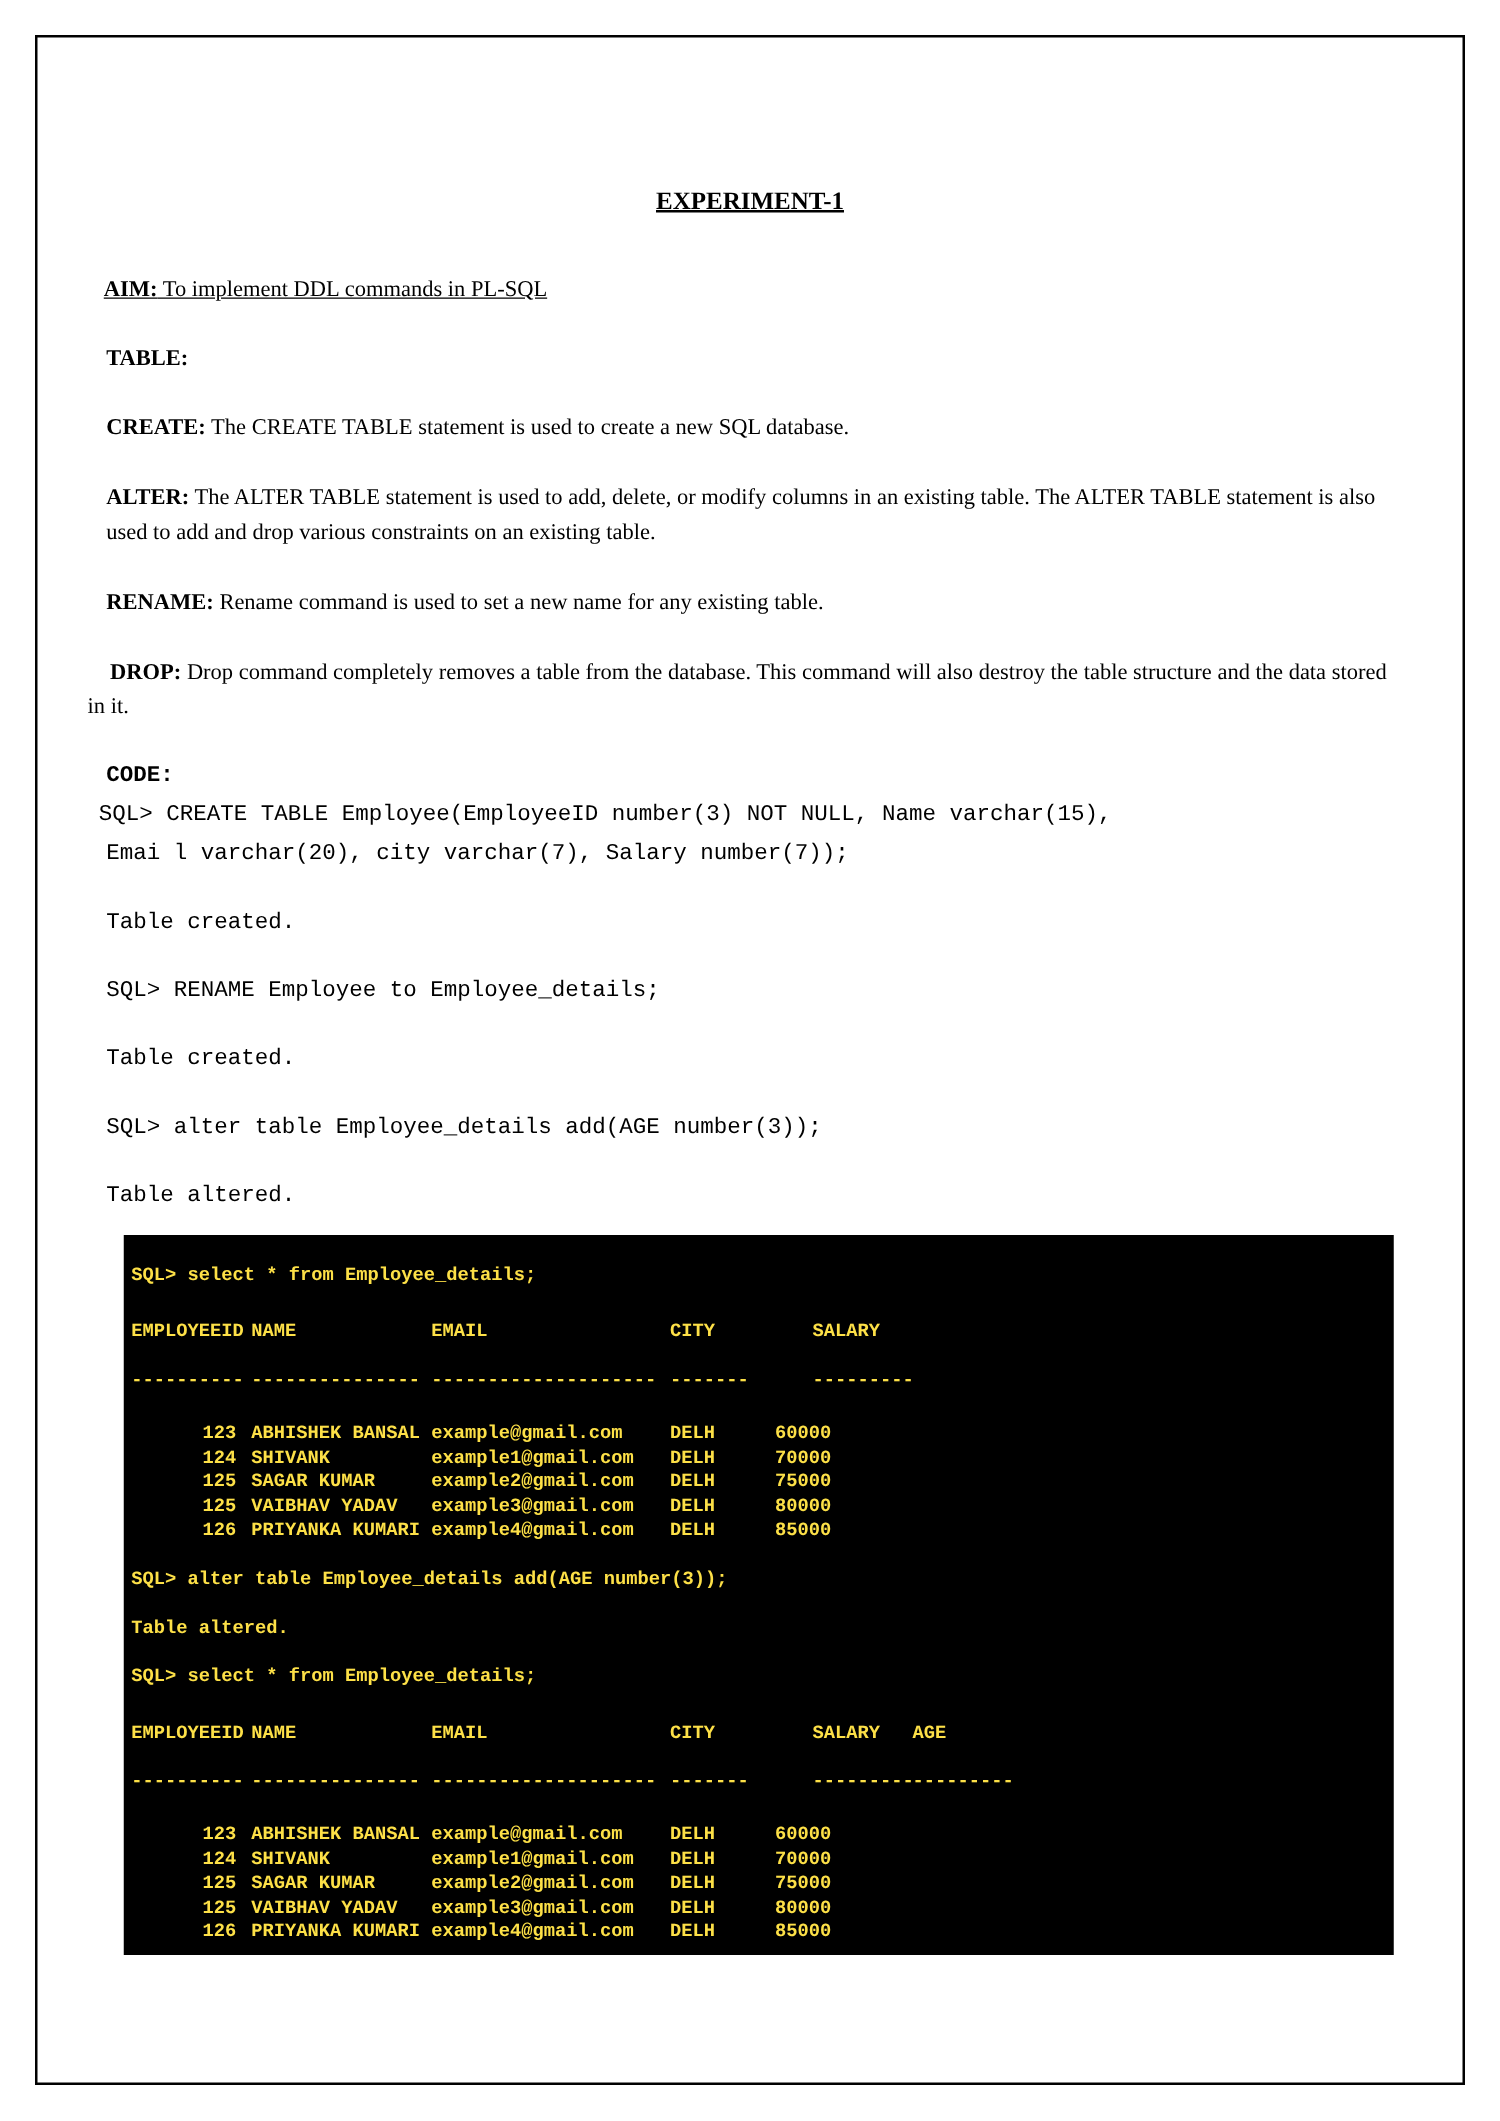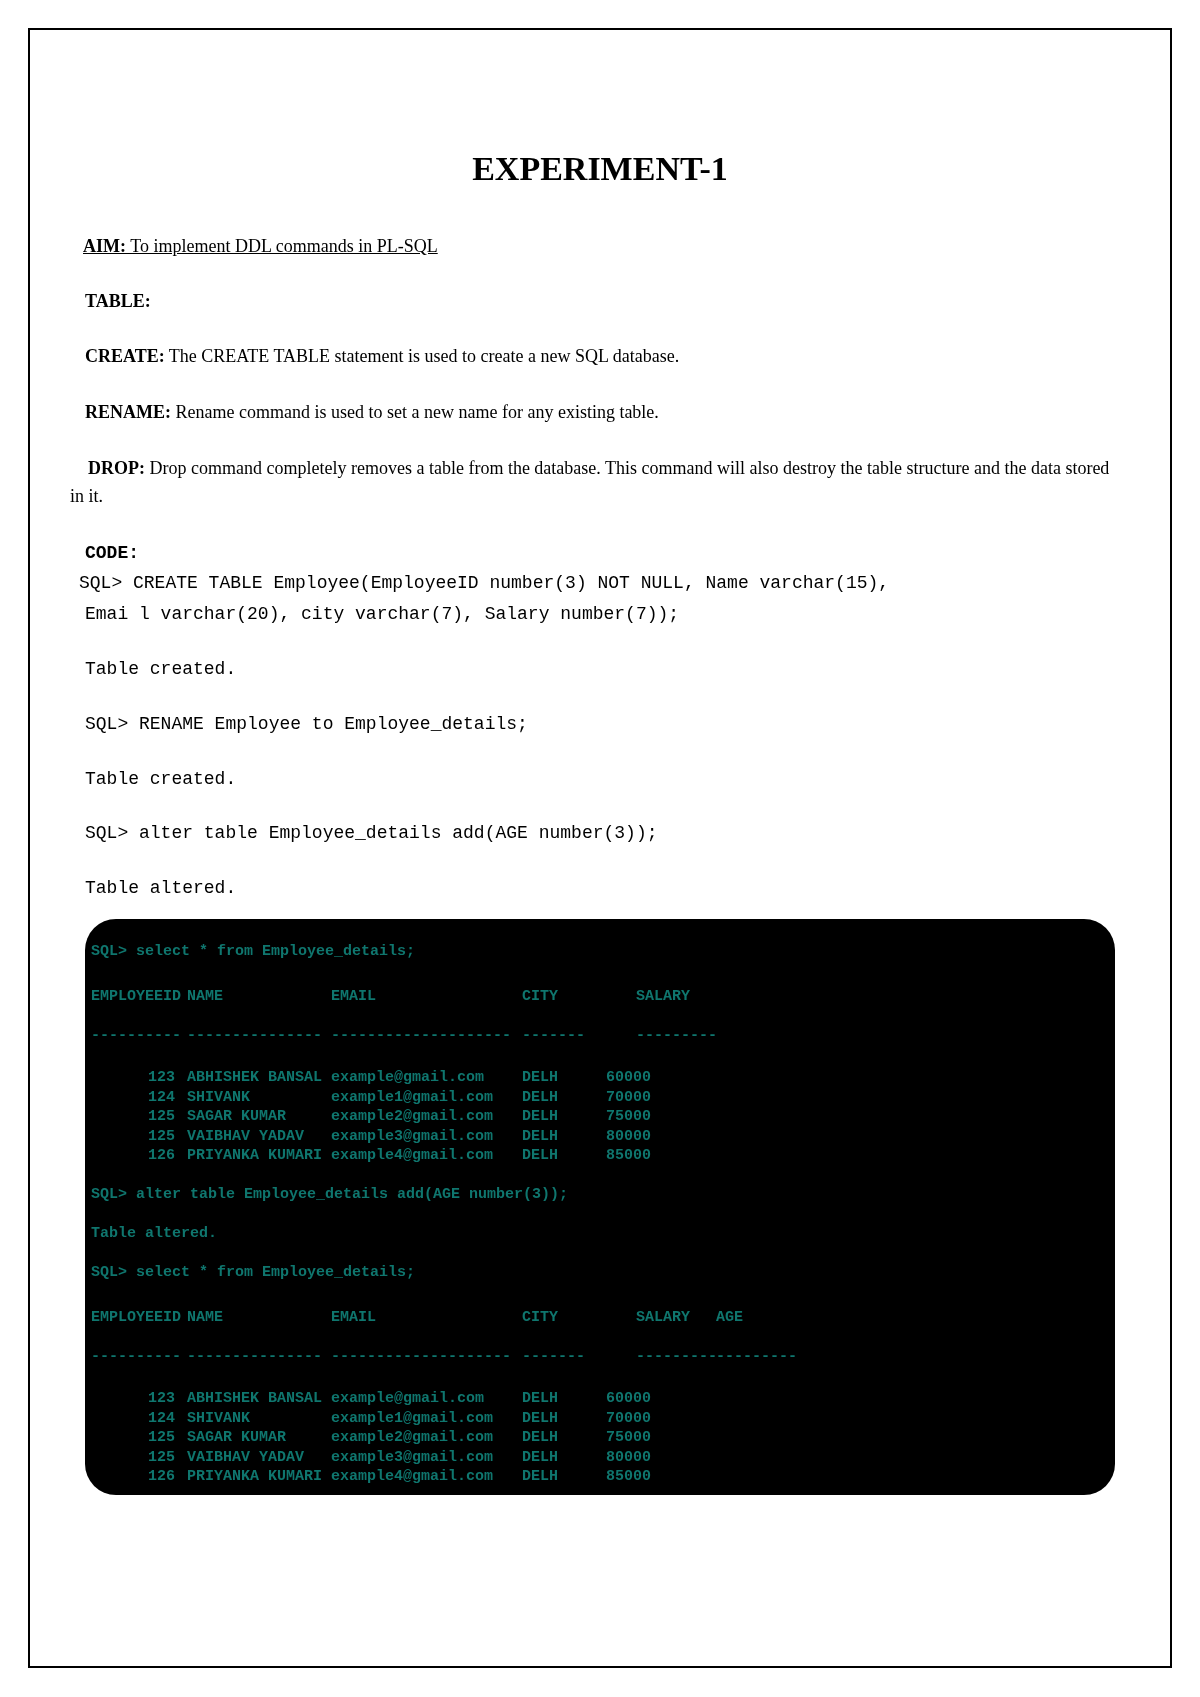--- a/index.html
+++ b/index.html
@@ -16,22 +16,23 @@
       margin: 0 auto;
     }
     .page-outer {
       border: 2px solid #000;
       margin: 28px;
       padding: 40px 45px 60px 45px;
       min-height: 1640px;
     }
     .title {
       text-align: center;
-      font-size: 34px;
+      font-size: 20px;
       font-weight: bold;
+      text-decoration: underline;
       margin: 80px 0 45px 0;
     }
     .section {
       margin: 0 10px 28px 10px;
       line-height: 1.5;
     }
     .label {
       font-weight: bold;
     }
     .theory-block {
@@ -44,29 +45,28 @@
     }
     .code-line {
       margin-bottom: 2px;
       font-family: Liberation Mono, monospace;
     }
     .code-gap {
       height: 24px;
     }
     .terminal {
       background: #000;
-      color: #0f766e;
+      color: #fde047;
       font-family: "Courier New", Courier, monospace;
       font-size: 15px;
       font-weight: bold;
       padding: 4px 6px 8px 6px;
-      margin: 16px 10px 0 10px;
+      margin: 16px 10px 0 24px;
       line-height: 1.3;
       white-space: pre;
-      border-radius: 31px;
     }
     .term-header {
       display: flex;
       margin-top: 6px;
     }
     .term-dashes {
       display: flex;
       letter-spacing: 0;
       margin-bottom: 3px;
     }
@@ -97,20 +97,23 @@
   </div>
 
   <div class="section">
     <span class="label">TABLE:</span>
   </div>
 
   <div class="theory-block">
     <span class="label">CREATE:</span><span> The CREATE TABLE statement is used to create a new SQL database.</span>
   </div>
 
+  <div class="theory-block">
+    <span class="label">ALTER:</span><span> The ALTER TABLE statement is used to add, delete, or modify columns in an existing table. The ALTER TABLE statement is also used to add and drop various constraints on an existing table.</span>
+  </div>
 
   <div class="theory-block">
     <span class="label">RENAME:</span><span> Rename command is used to set a new name for any existing table.</span>
   </div>
 
   <div class="theory-block no-indent">
     <span style="margin-left:18px;"><span class="label">DROP:</span><span> Drop command completely removes a table from the database. This command will also destroy the table structure and the data stored in it.</span></span>
   </div>
 
   <div class="code-block">

